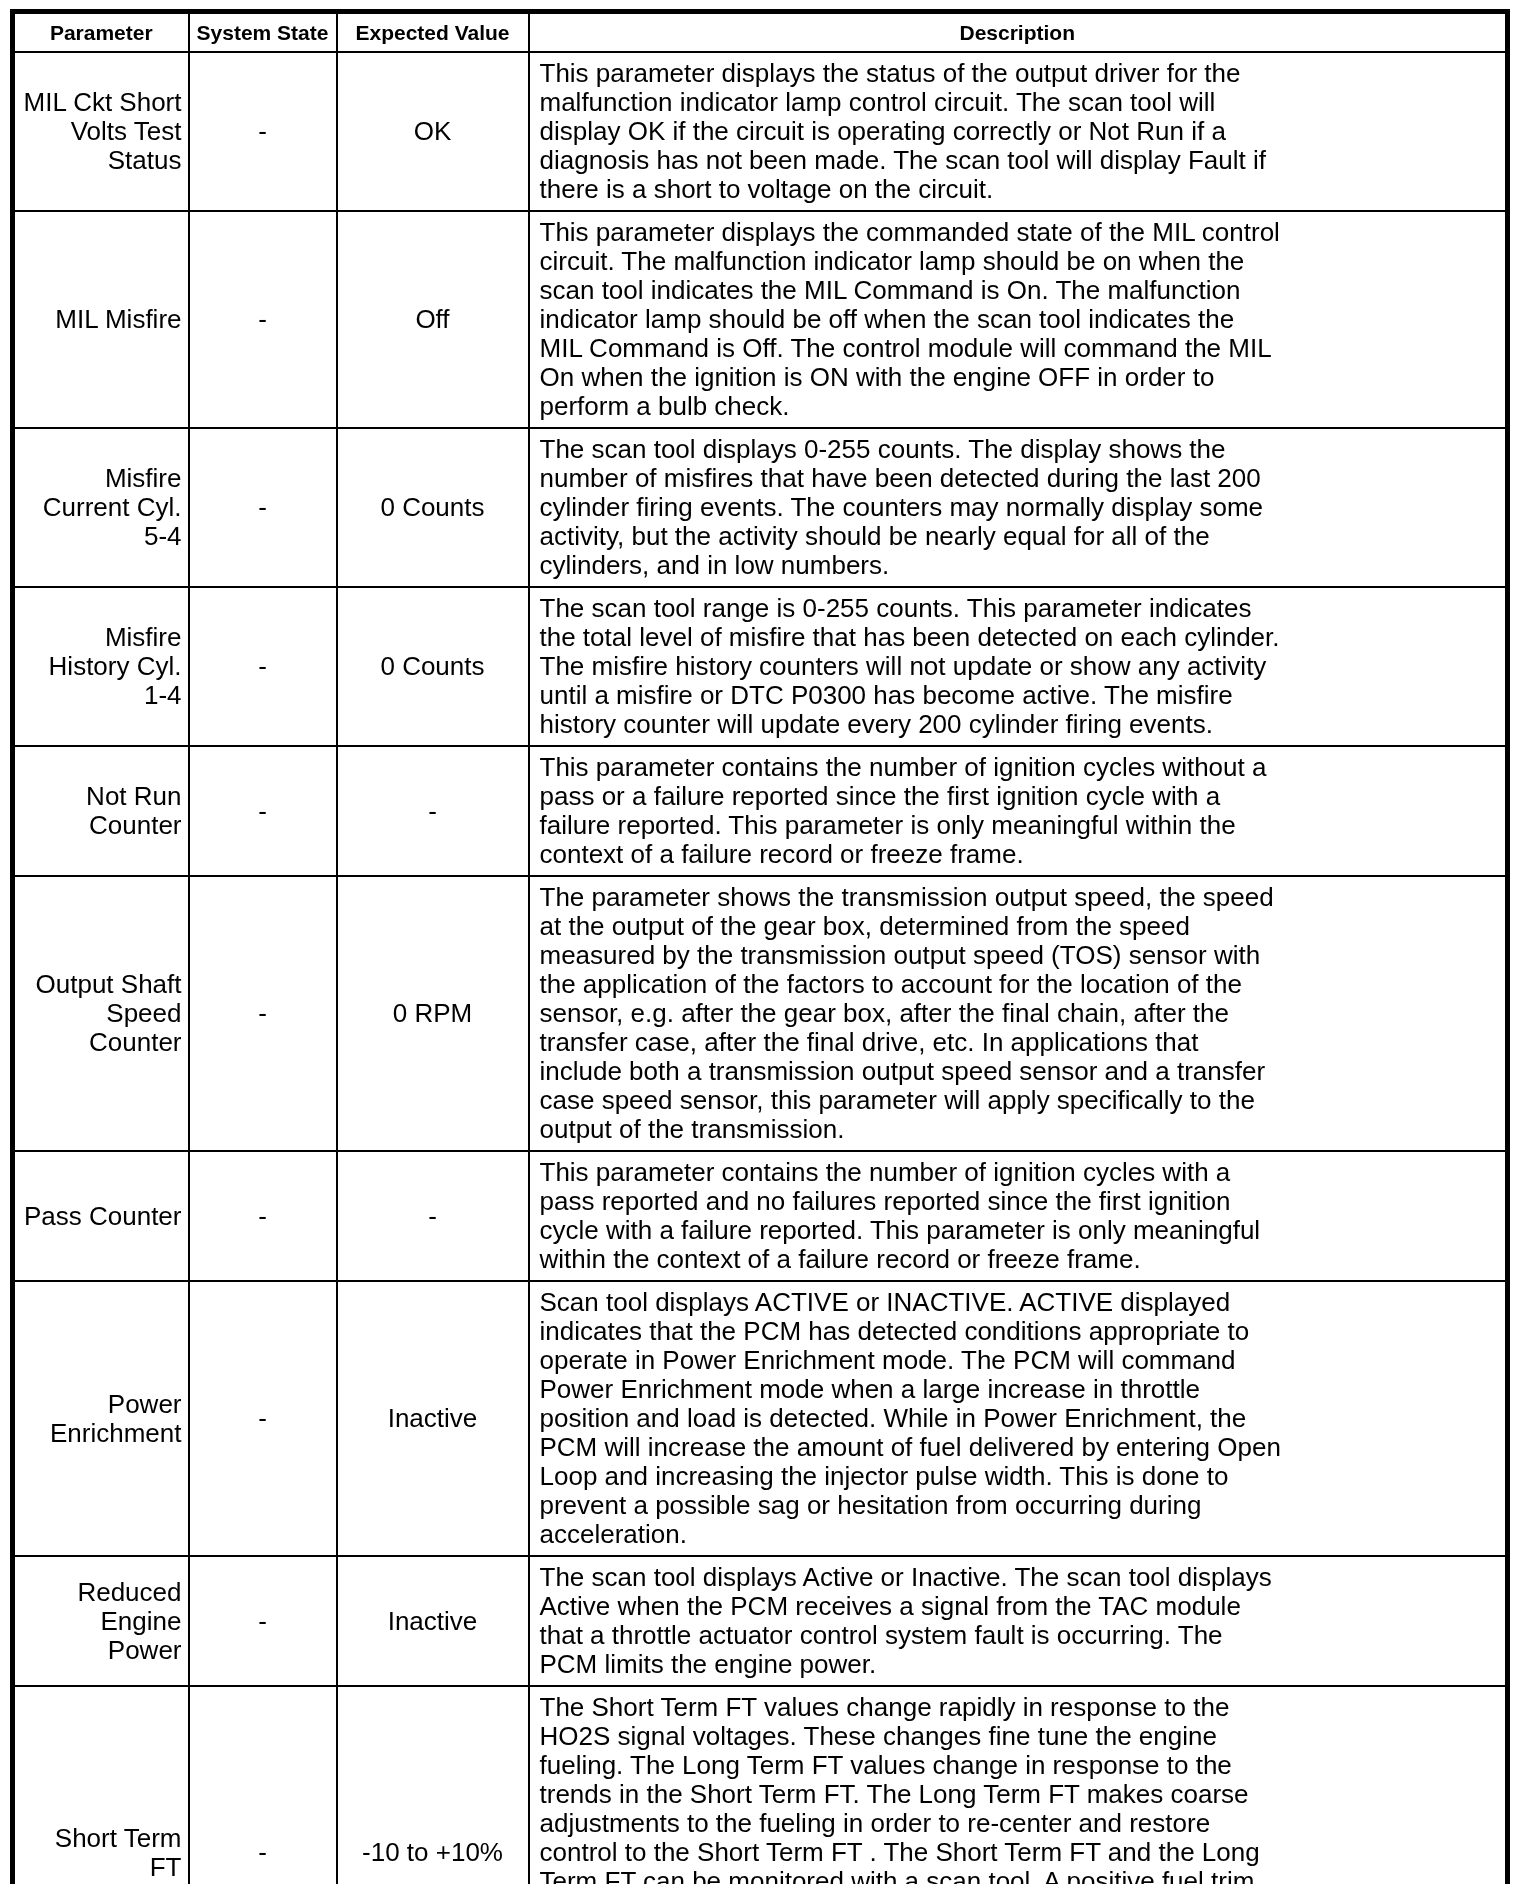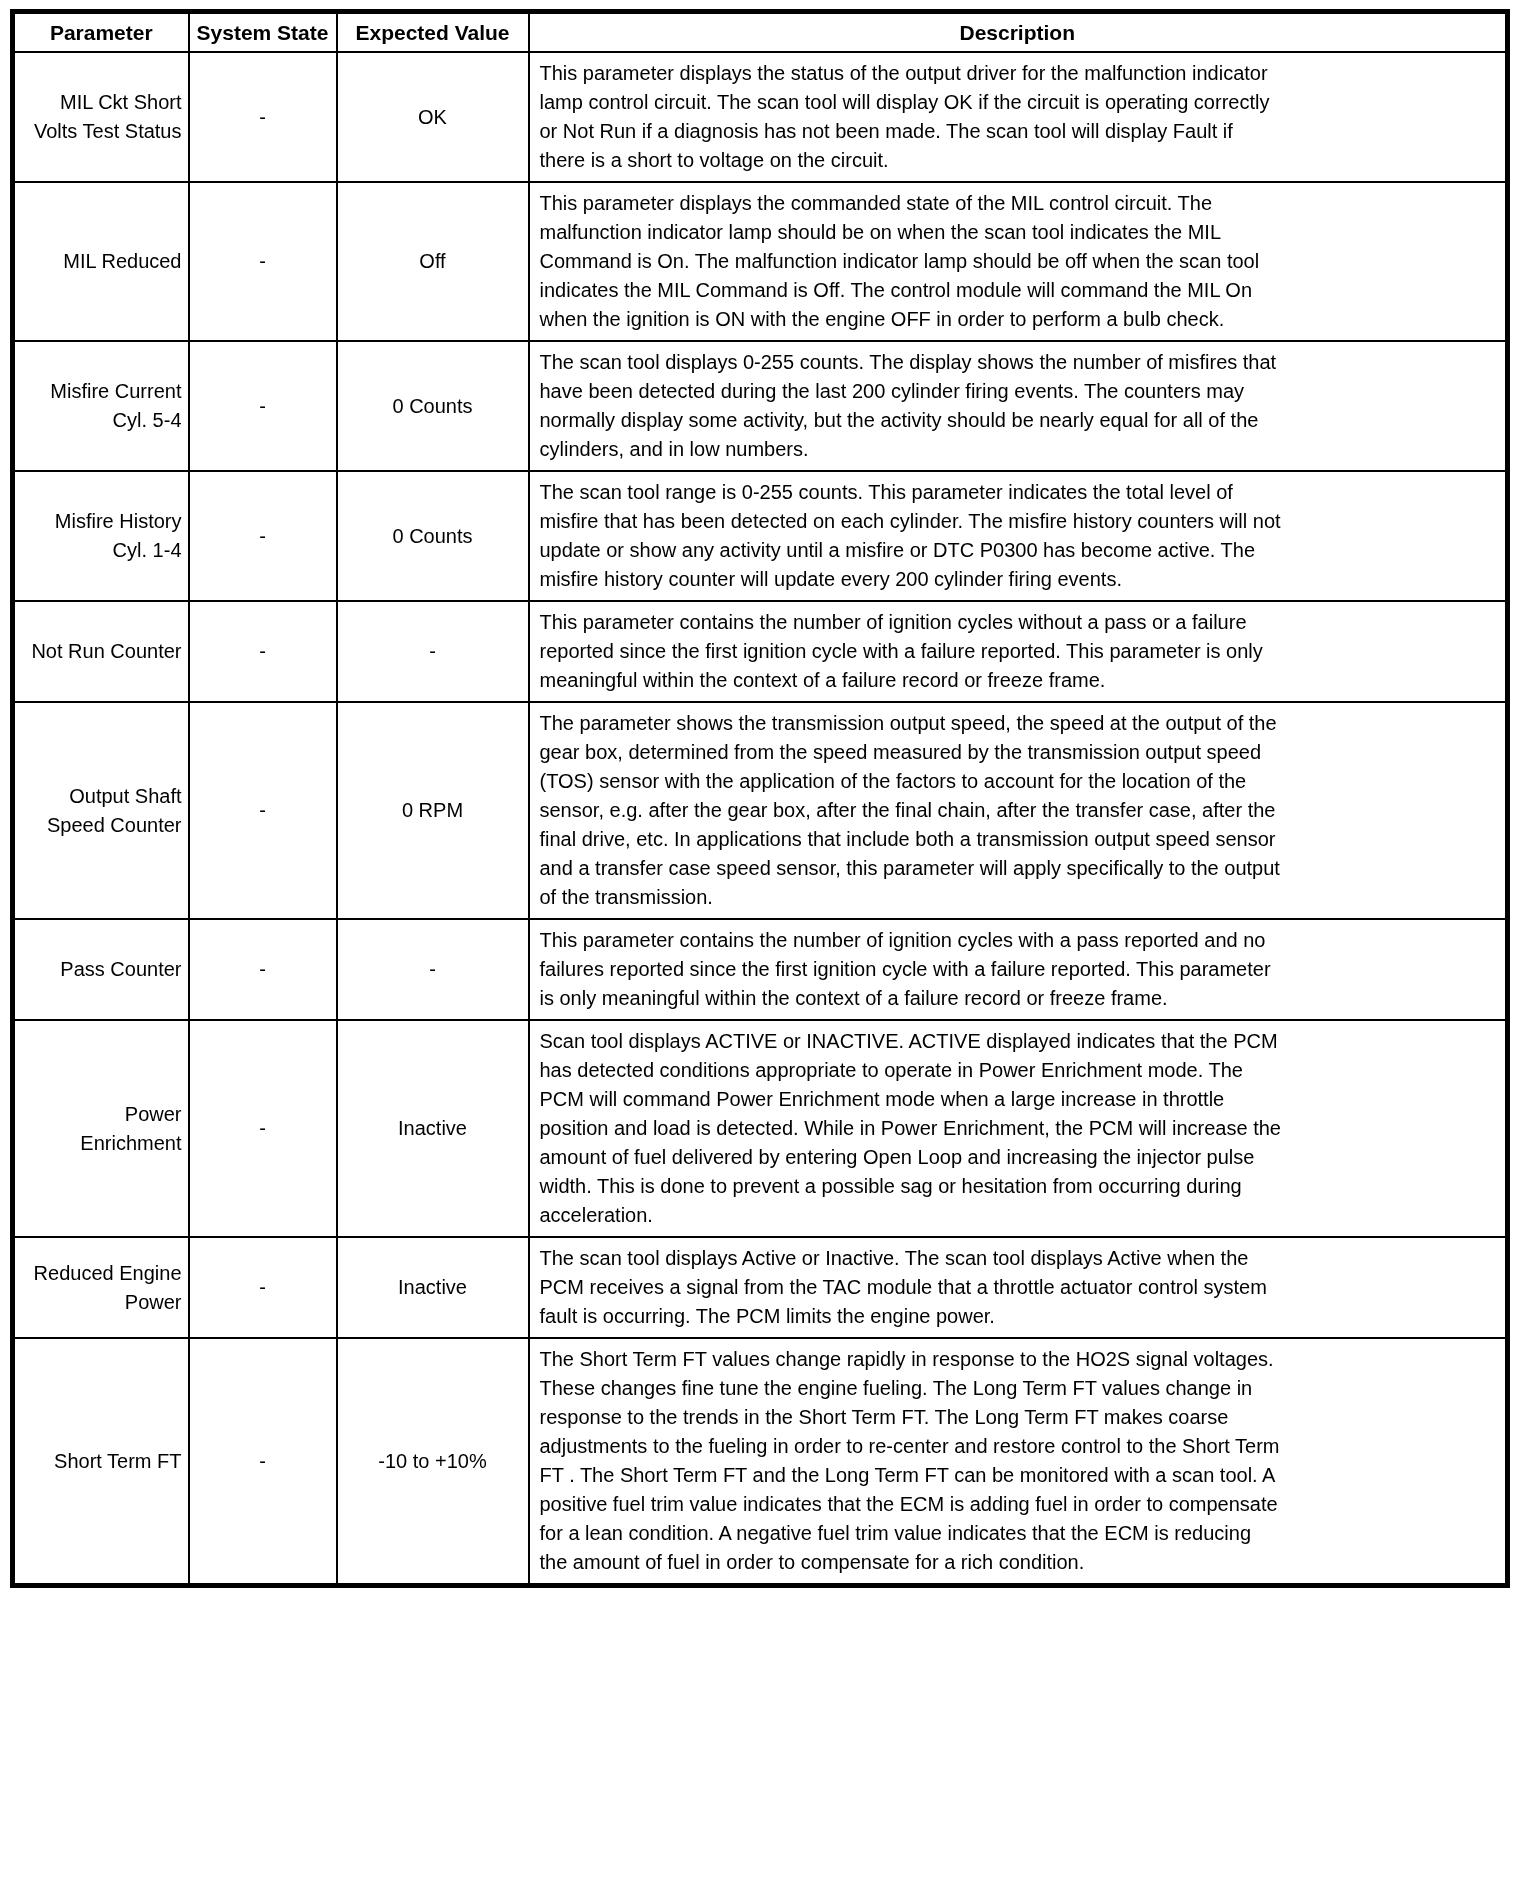--- a/index.html
+++ b/index.html
@@ -33,21 +33,21 @@
   col.w-description { width: auto; }
   thead th {
     font-size: 21px;
     font-weight: bold;
     text-align: center;
     padding: 6px 6px;
     line-height: 1.2;
     vertical-align: middle;
   }
   tbody td {
-    font-size: 20px;
+    font-size: 26px;
     line-height: 29px;
     padding: 5px 8px;
     vertical-align: middle;
   }
   td.col-parameter {
     text-align: right;
     padding-left: 8px;
     padding-right: 6px;
   }
   td.col-state,
@@ -85,21 +85,21 @@
     <tbody>
         <tr>
           <td class="col-parameter">MIL Ckt Short Volts Test Status</td>
           <td class="col-state">-</td>
           <td class="col-expected">OK</td>
           <td class="col-description">
             <div class="desc-text">This parameter displays the status of the output driver for the malfunction indicator lamp control circuit. The scan tool will display OK if the circuit is operating correctly or Not Run if a diagnosis has not been made. The scan tool will display Fault if there is a short to voltage on the circuit.</div>
           </td>
         </tr>
         <tr>
-          <td class="col-parameter">MIL Reduced</td>
+          <td class="col-parameter">MIL Misfire</td>
           <td class="col-state">-</td>
           <td class="col-expected">Off</td>
           <td class="col-description">
             <div class="desc-text">This parameter displays the commanded state of the MIL control circuit. The malfunction indicator lamp should be on when the scan tool indicates the MIL Command is On. The malfunction indicator lamp should be off when the scan tool indicates the MIL Command is Off. The control module will command the MIL On when the ignition is ON with the engine OFF in order to perform a bulb check.</div>
           </td>
         </tr>
         <tr>
           <td class="col-parameter">Misfire Current Cyl. 5-4</td>
           <td class="col-state">-</td>
           <td class="col-expected">0 Counts</td>

